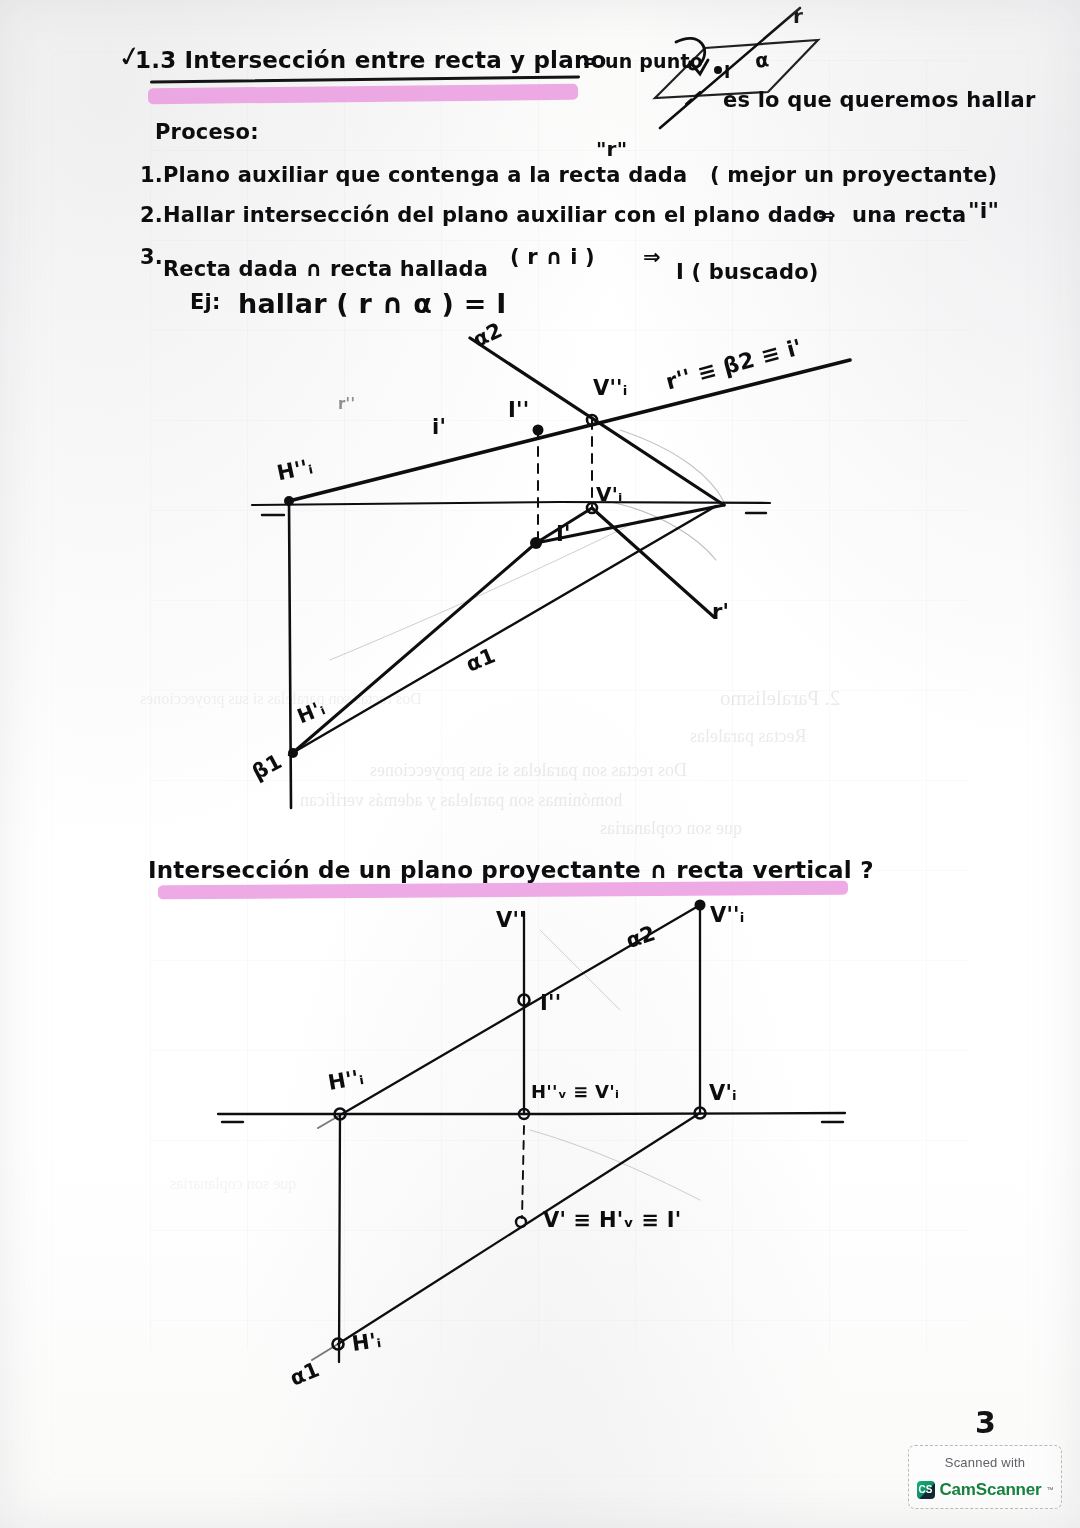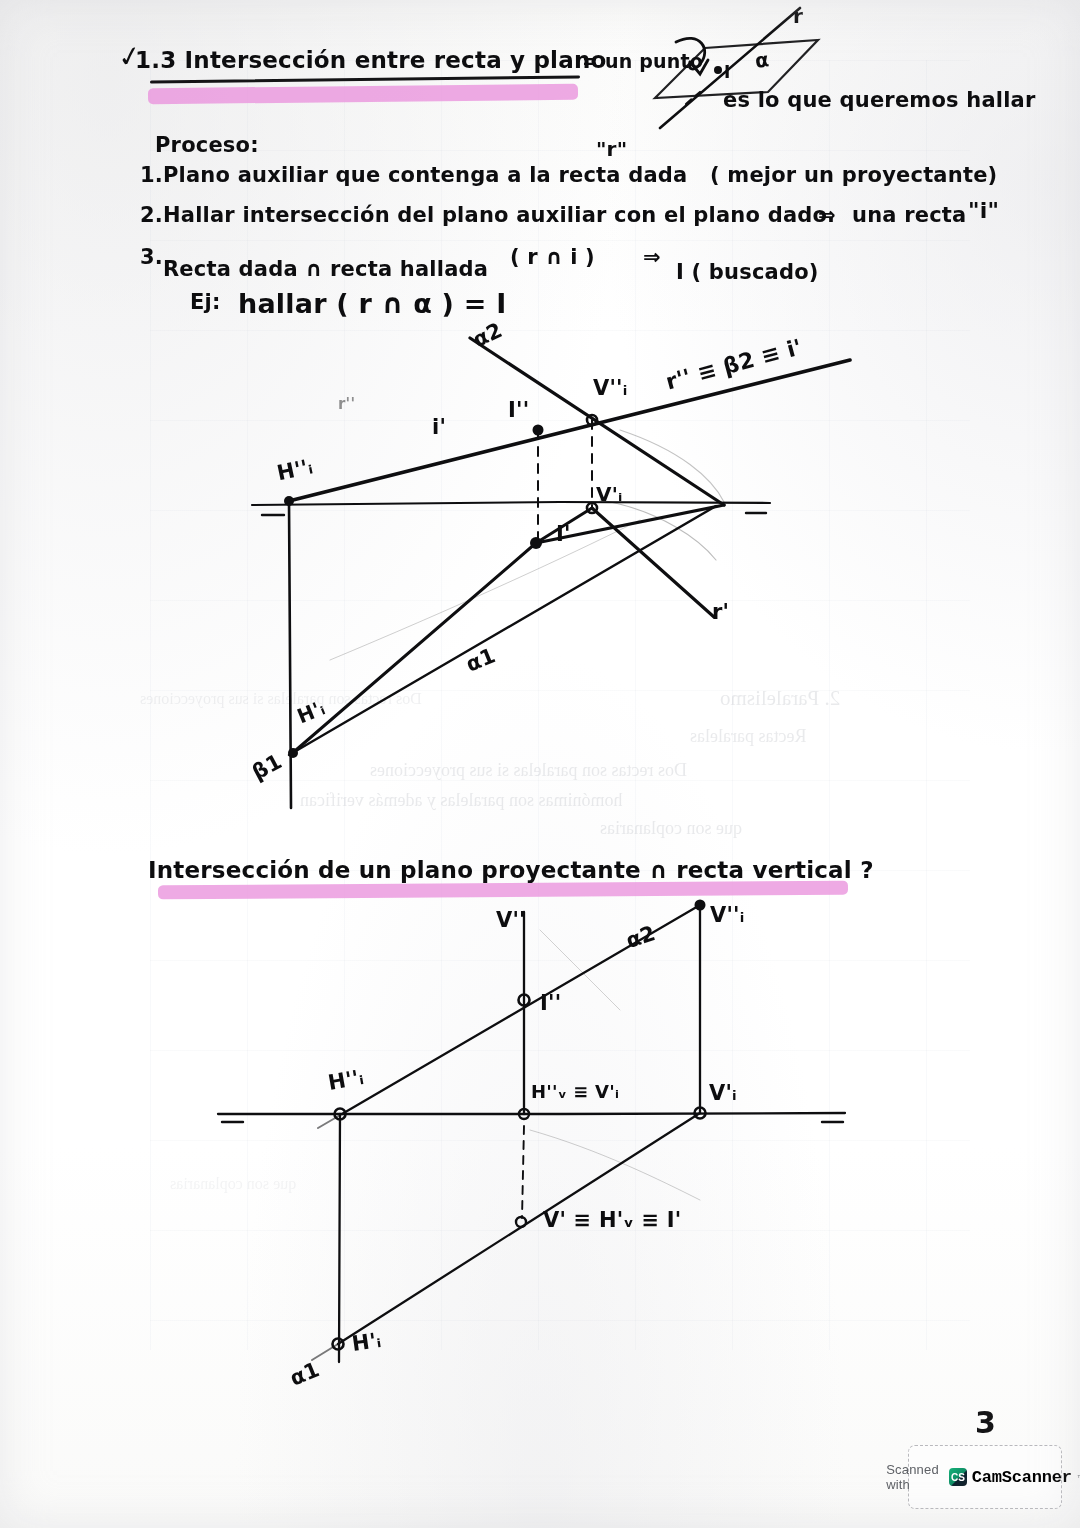--- a/index.html
+++ b/index.html
@@ -82,41 +82,41 @@
   svg.draw line, svg.draw path, svg.draw polyline { stroke: #0e0e10; fill: none; stroke-linecap: round; }
 
   
   #camscanner {
     position: absolute;
     left: 908px; top: 1445px;
     width: 152px; height: 62px;
     border: 1px dashed #b9b9bd;
     border-radius: 7px;
     background: #fdfdfd;
-    display: flex; 
+    display: flex; flex-direction: column;
     align-items: center; justify-content: center;
     gap: 10px;
   }
   #camscanner .cs-top {
     font-family: "Liberation Sans", sans-serif;
     font-size: 13px; color: #5e6166; letter-spacing: 0.2px;
   }
   #camscanner .cs-bot {
     display: flex; align-items: center; gap: 5px;
   }
   #camscanner .cs-badge {
     width: 18px; height: 18px; border-radius: 4px;
     background: linear-gradient(135deg,#15b37a 0%,#0f8a63 55%,#0b2430 56%,#16222b 100%);
     color: #fff; font-size: 10px; font-weight: 700;
     font-family: "Liberation Sans", sans-serif;
     display: flex; align-items: center; justify-content: center;
   }
   #camscanner .cs-word {
-    font-family: Liberation Mono, monospace;
-    font-size: 17px; font-weight: 700; color: #000000; letter-spacing: -0.2px;
+    font-family: Liberation Sans, sans-serif;
+    font-size: 17px; font-weight: 700; color: #15803d; letter-spacing: -0.2px;
   }
   #camscanner .cs-tm {
     font-family: "Liberation Sans", sans-serif;
     font-size: 7px; color: #5e6166; vertical-align: super;
   }
   #page-number {
     position: absolute; left: 975px; top: 1405px;
     font-family: "DejaVu Sans", sans-serif;
     font-size: 30px; font-weight: 700; color: #141416;
   }
@@ -221,21 +221,21 @@
 
   <div class="hw" style="left:118px; top:40px; font-size:28px; transform:rotate(-10deg);">✓</div>
   <div class="hw" style="left:135px; top:47px; font-size:23px;">1.3 Intersección entre recta y plano</div>
   <div class="hw light" style="left:582px; top:50px; font-size:19px;">= un punto</div>
 
   <div class="hw" style="left:793px; top:4px; font-size:20px;">r</div>
   <div class="hw" style="left:755px; top:48px; font-size:20px; transform:rotate(-8deg);">α</div>
   <div class="hw" style="left:724px; top:62px; font-size:17px;">I</div>
   <div class="hw light" style="left:723px; top:88px; font-size:21px;">es lo que queremos hallar</div>
 
-  <div class="hw" style="left:155px; top:133px; font-size:21px;">Proceso:</div>
+  <div class="hw" style="left:155px; top:120px; font-size:21px;">Proceso:</div>
 
   <div class="hw" style="left:596px; top:137px; font-size:20px;">"r"</div>
 
   <div class="hw" style="left:140px; top:163px; font-size:21px;">1.</div>
   <div class="hw" style="left:710px; top:163px; font-size:21px;">( mejor un proyectante)</div>
   <div class="hw" style="left:163px; top:163px; font-size:21px;">Plano auxiliar que contenga a la recta dada</div>
 
   <div class="hw" style="left:140px; top:203px; font-size:21px;">2.</div>
   <div class="hw" style="left:163px; top:203px; font-size:21px;">Hallar intersección del plano auxiliar con el plano dado.</div>
   <div class="hw" style="left:818px; top:203px; font-size:21px;">⇒</div>

